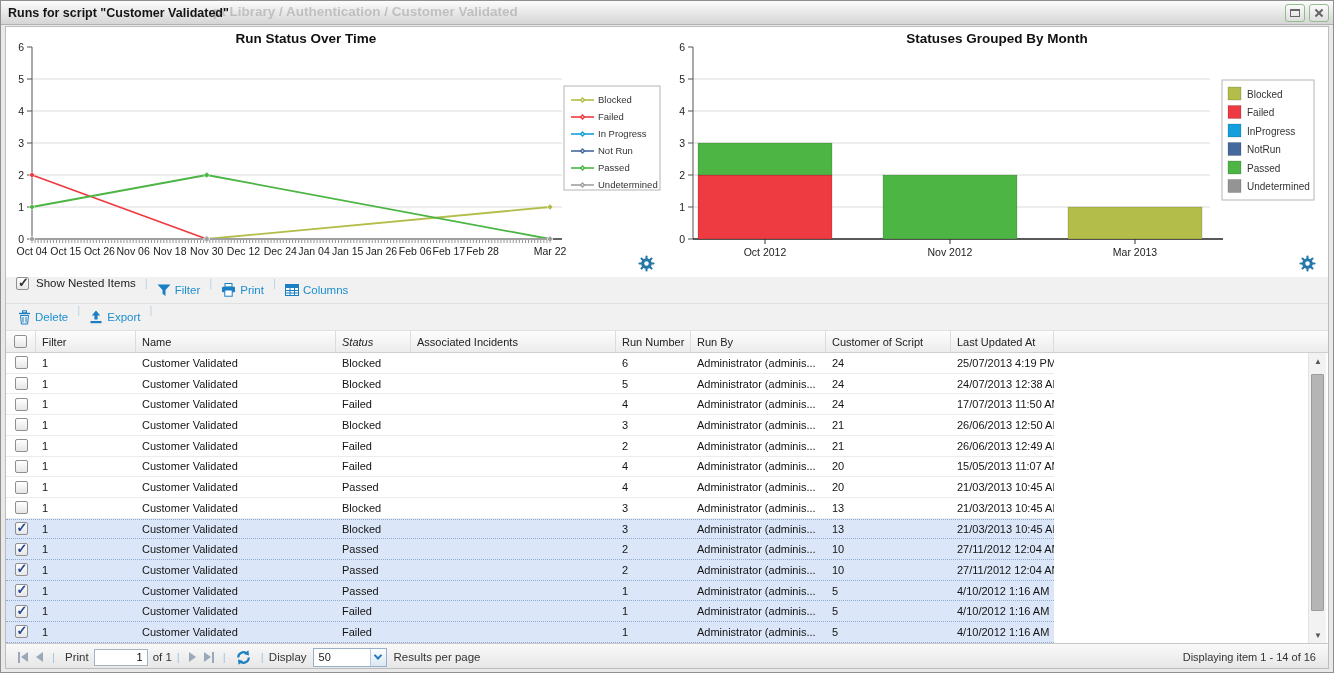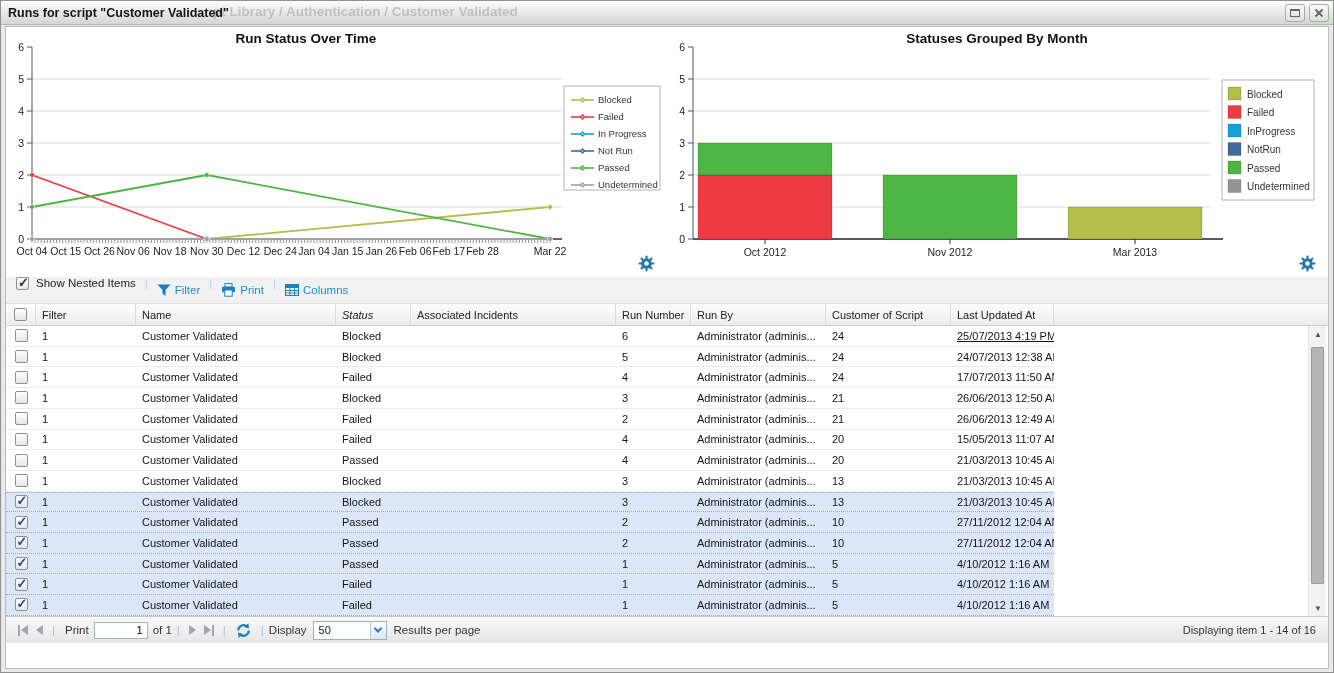--- a/index.html
+++ b/index.html
@@ -459,20 +459,41 @@
           <rect x="0.5" y="1.5" width="13" height="3" fill="#1b7fc4" stroke="#1b7fc4"></rect>
           <line x1="5" y1="1.5" x2="5" y2="12.5" stroke="#1b7fc4"></line>
           <line x1="9.5" y1="1.5" x2="9.5" y2="12.5" stroke="#1b7fc4"></line>
           <line x1="0.5" y1="7.5" x2="13.5" y2="7.5" stroke="#1b7fc4"></line>
           <line x1="0.5" y1="10" x2="13.5" y2="10" stroke="#1b7fc4"></line>
         </svg>
         <span>Columns</span>
       </span>
     </div>
 
+    <div class="toolbar toolbar2">
+      <span class="tb-link">
+        <svg width="13" height="15" viewBox="0 0 13 15">
+          <rect x="4.5" y="0.8" width="4" height="2" fill="none" stroke="#1b7fc4"></rect>
+          <line x1="1" y1="3.5" x2="12" y2="3.5" stroke="#1b7fc4" stroke-width="1.4"></line>
+          <path d="M2.5 5.5 h8 l-0.9 8.5 h-6.2 z" fill="none" stroke="#1b7fc4"></path>
+          <line x1="5" y1="7" x2="5" y2="12.5" stroke="#1b7fc4"></line>
+          <line x1="8" y1="7" x2="8" y2="12.5" stroke="#1b7fc4"></line>
+        </svg>
+        <span>Delete</span>
+      </span>
+      <span class="tb-sep"></span>
+      <span class="tb-link">
+        <svg width="14" height="14" viewBox="0 0 14 14">
+          <polygon points="7,0.5 11.2,5.5 8.6,5.5 8.6,9.5 5.4,9.5 5.4,5.5 2.8,5.5" fill="#1b7fc4"></polygon>
+          <rect x="1.5" y="11" width="11" height="2.2" fill="#1b7fc4"></rect>
+        </svg>
+        <span>Export</span>
+      </span>
+      <span class="tb-sep"></span>
+    </div>
 
     <div class="grid-header" id="grid-header">
         <div class="gh-cell cbc" style="width: 30px;">
           <span class="cb"></span>
         </div>
         <div class="gh-cell" style="width: 100px;">
           <span>Filter</span>
         </div>
         <div class="gh-cell" style="width: 200px;">
           <span>Name</span>
@@ -503,21 +524,21 @@
             <div class="cell cbc" style="width: 30px;">
               <span class="cb"></span>
             </div>
             <div class="cell" style="width: 100px;">1</div>
             <div class="cell" style="width: 200px;">Customer Validated</div>
             <div class="cell" style="width: 75px;">Blocked</div>
             <div class="cell" style="width: 205px;"></div>
             <div class="cell" style="width: 75px;">6</div>
             <div class="cell" style="width: 135px;">Administrator (adminis...</div>
             <div class="cell" style="width: 125px;">24</div>
-            <div class="cell" style="width: 103px; text-decoration: underline;">25/07/2013 4:19 PM</div>
+            <div class="cell" style="width: 103px;">25/07/2013 4:19 PM</div>
           </div>
           <div class="row">
             <div class="cell cbc" style="width: 30px;">
               <span class="cb"></span>
             </div>
             <div class="cell" style="width: 100px;">1</div>
             <div class="cell" style="width: 200px;">Customer Validated</div>
             <div class="cell" style="width: 75px;">Blocked</div>
             <div class="cell" style="width: 205px;"></div>
             <div class="cell" style="width: 75px;">5</div>

